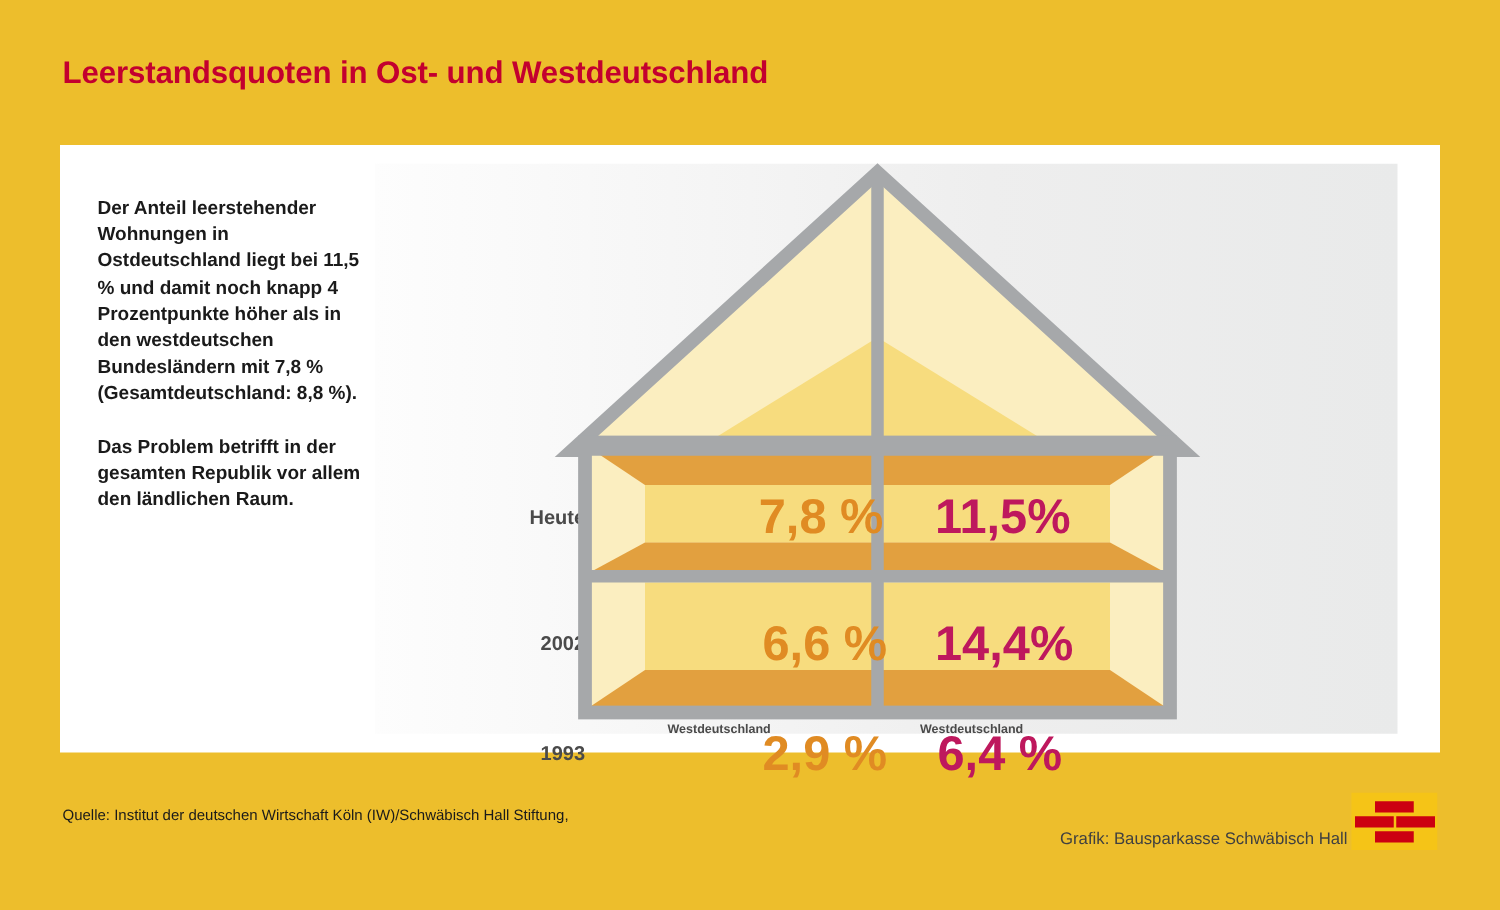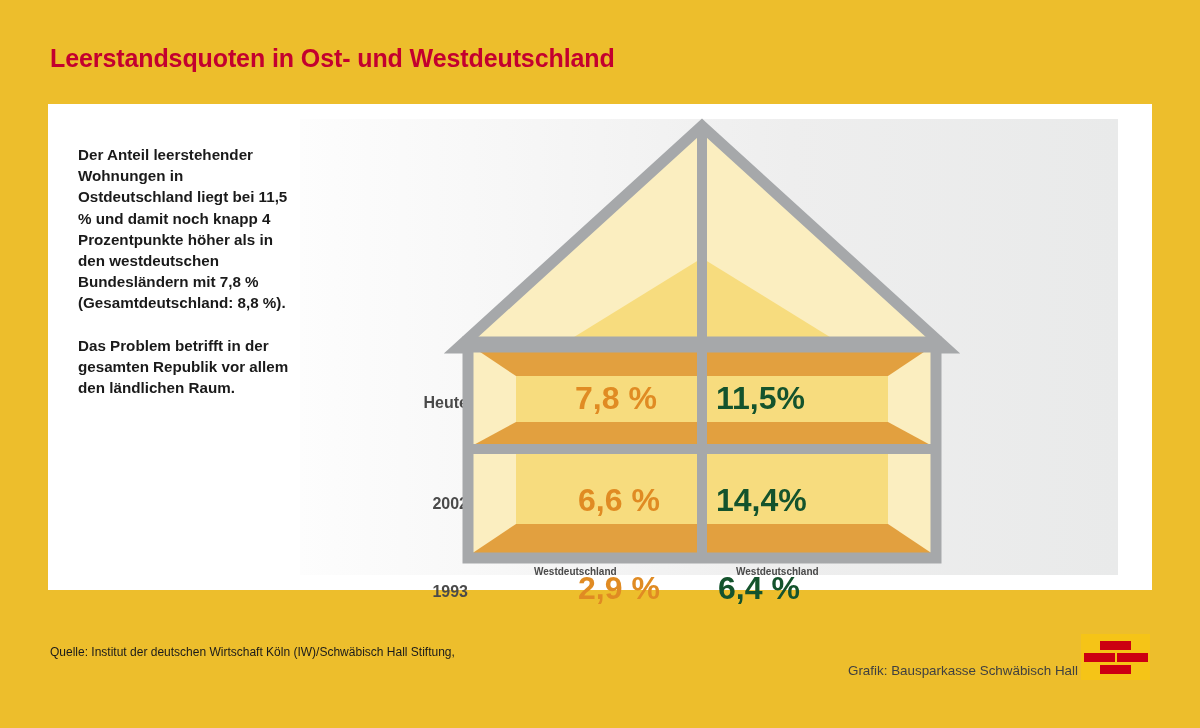--- a/index.html
+++ b/index.html
@@ -24,21 +24,21 @@
     font-weight: bold;
     color: #c3002f;
     letter-spacing: -0.1px;
     white-space: nowrap;
   }
 
   
   #content-panel {
     position: absolute;
     left: 48px;
-    top: 104px;
+    top: 116px;
     width: 1104px;
     height: 486px;
     background: #ffffff;
   }
 
   
   #chart-backdrop {
     position: absolute;
     left: 252px;
     top: 15px;
@@ -79,26 +79,27 @@
     position: absolute;
     left: 0;
     top: 0;
     width: 1104px;
     height: 486px;
   }
 
   
   .pct-value {
     position: absolute;
-    font-size: 32px;
-    font-weight: bold;
-    white-space: nowrap;
+    font-size: 39px;
+    font-weight: bold;
+    white-space: nowrap;
+    margin-left: 32px;
   }
   .pct-west { color: #e08b23; }
-  .pct-east { color: #14532d; }
+  .pct-east { color: #be185d; }
 
   #pct-west-heute { left: 527px; top: 276px; }
   #pct-east-heute { left: 668px; top: 276px; }
   #pct-west-2002  { left: 530px; top: 378px; }
   #pct-east-2002  { left: 668px; top: 378px; }
   #pct-west-1993  { left: 530px; top: 466px; }
   #pct-east-1993  { left: 670px; top: 466px; }
 
   
   .col-label {

